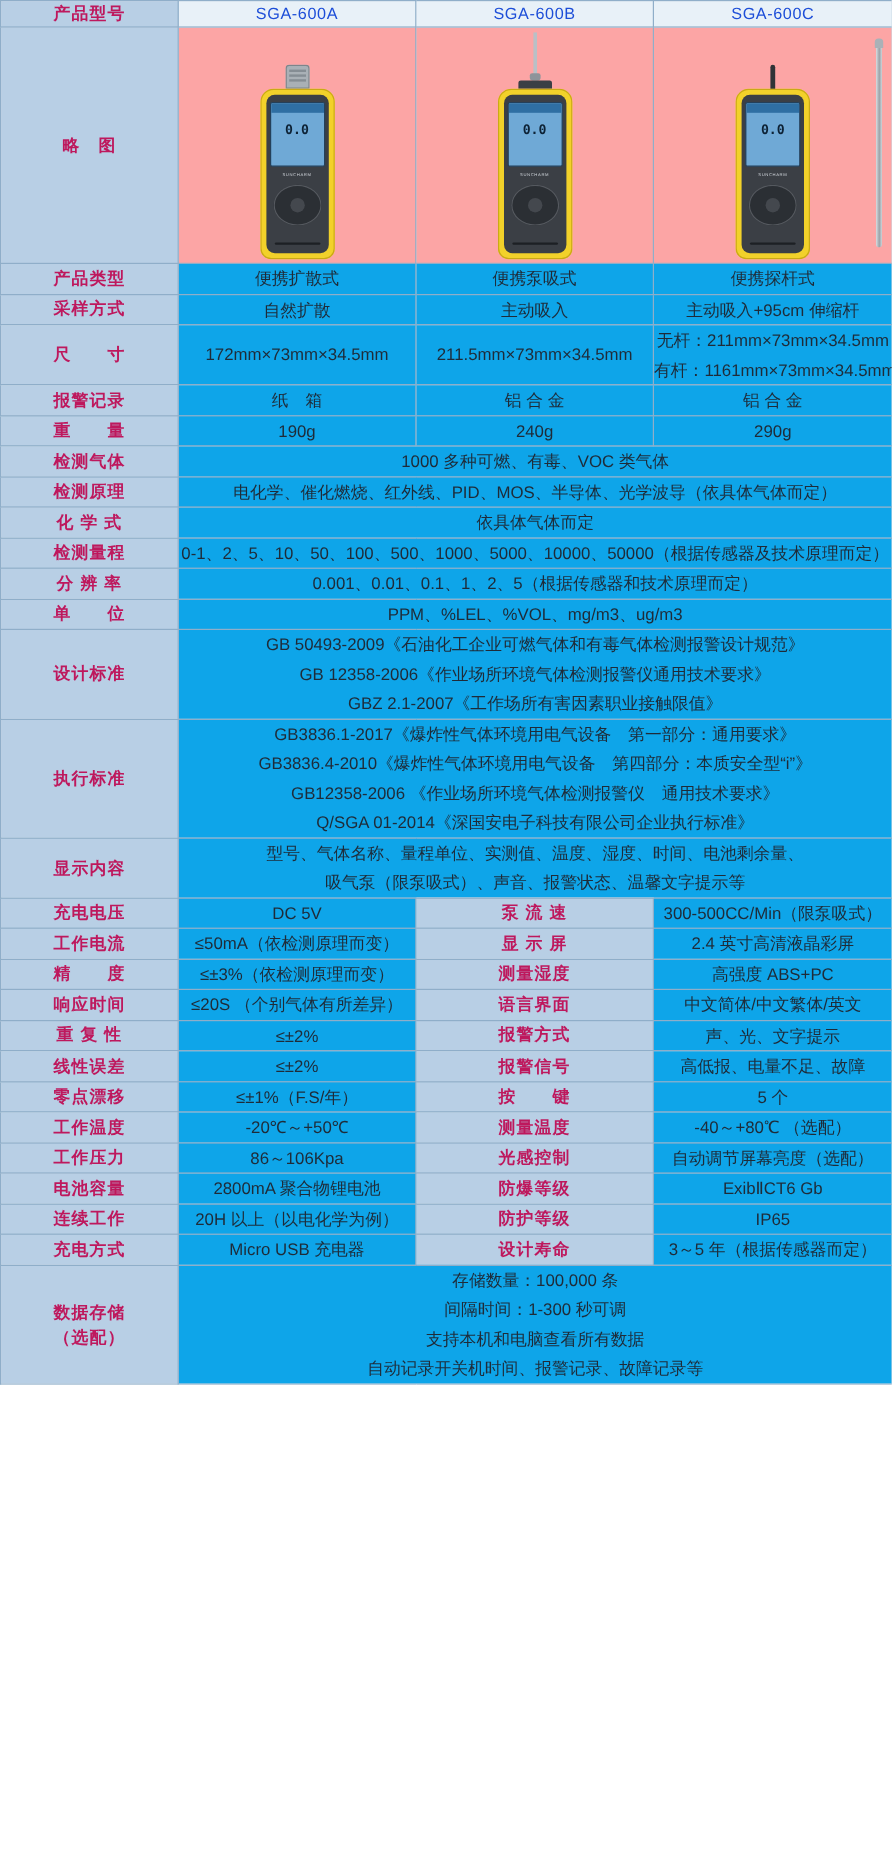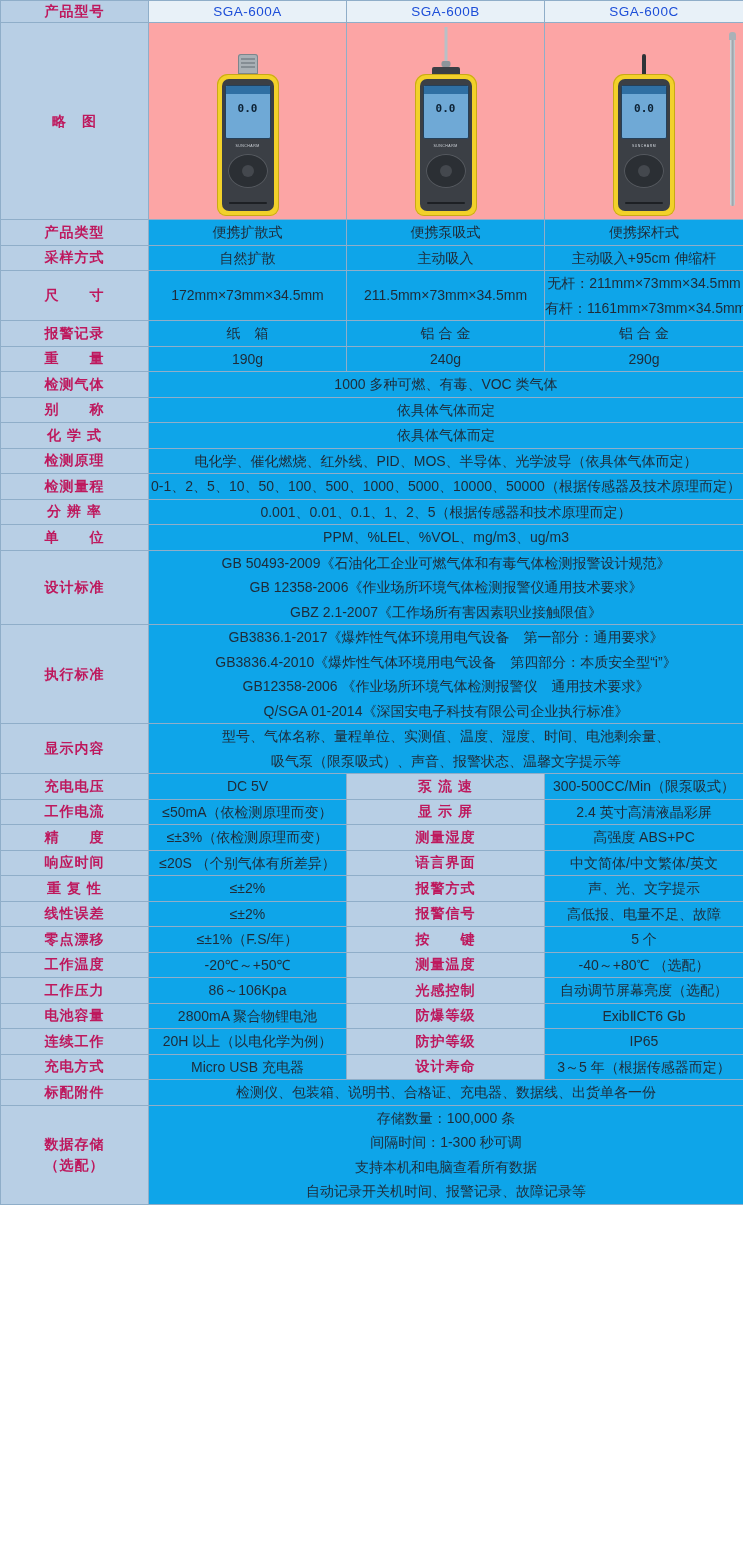--- a/index.html
+++ b/index.html
@@ -341,30 +341,26 @@
       <td class="value-cell value-center">190g</td>
       <td class="value-cell value-center">240g</td>
       <td class="value-cell value-center">290g</td>
     </tr>
 
     <tr>
       <td class="label-cell">检测气体</td>
       <td class="value-cell value-left" colspan="3">1000 多种可燃、有毒、VOC 类气体</td>
     </tr>
     <tr>
-      <td class="label-cell">别　　称</td>
-      <td class="value-cell value-left" colspan="3">依具体气体而定</td>
+      <td class="label-cell">检测原理</td>
+      <td class="value-cell value-left" colspan="3">电化学、催化燃烧、红外线、PID、MOS、半导体、光学波导（依具体气体而定）</td>
     </tr>
     <tr>
       <td class="label-cell">化 学 式</td>
       <td class="value-cell value-left" colspan="3">依具体气体而定</td>
-    </tr>
-    <tr>
-      <td class="label-cell">检测原理</td>
-      <td class="value-cell value-left" colspan="3">电化学、催化燃烧、红外线、PID、MOS、半导体、光学波导（依具体气体而定）</td>
     </tr>
     <tr>
       <td class="label-cell">检测量程</td>
       <td class="value-cell value-left" colspan="3">0-1、2、5、10、50、100、500、1000、5000、10000、50000（根据传感器及技术原理而定）</td>
     </tr>
     <tr>
       <td class="label-cell">分 辨 率</td>
       <td class="value-cell value-left" colspan="3">0.001、0.01、0.1、1、2、5（根据传感器和技术原理而定）</td>
     </tr>
     <tr>
@@ -466,24 +462,20 @@
       <td class="value-cell value-left">IP65</td>
     </tr>
     <tr>
       <td class="label-cell">充电方式</td>
       <td class="value-cell value-left">Micro USB 充电器</td>
       <td class="label-cell">设计寿命</td>
       <td class="value-cell value-left">3～5 年（根据传感器而定）</td>
     </tr>
 
     <tr>
-      <td class="label-cell">标配附件</td>
-      <td class="value-cell value-left" colspan="3">检测仪、包装箱、说明书、合格证、充电器、数据线、出货单各一份</td>
-    </tr>
-    <tr>
       <td class="label-cell">
         <div>数据存储</div>
         <div>（选配）</div>
       </td>
       <td class="value-cell value-left multi-line" colspan="3">
         <div>存储数量：100,000 条</div>
         <div>间隔时间：1-300 秒可调</div>
         <div>支持本机和电脑查看所有数据</div>
         <div>自动记录开关机时间、报警记录、故障记录等</div>
       </td>

